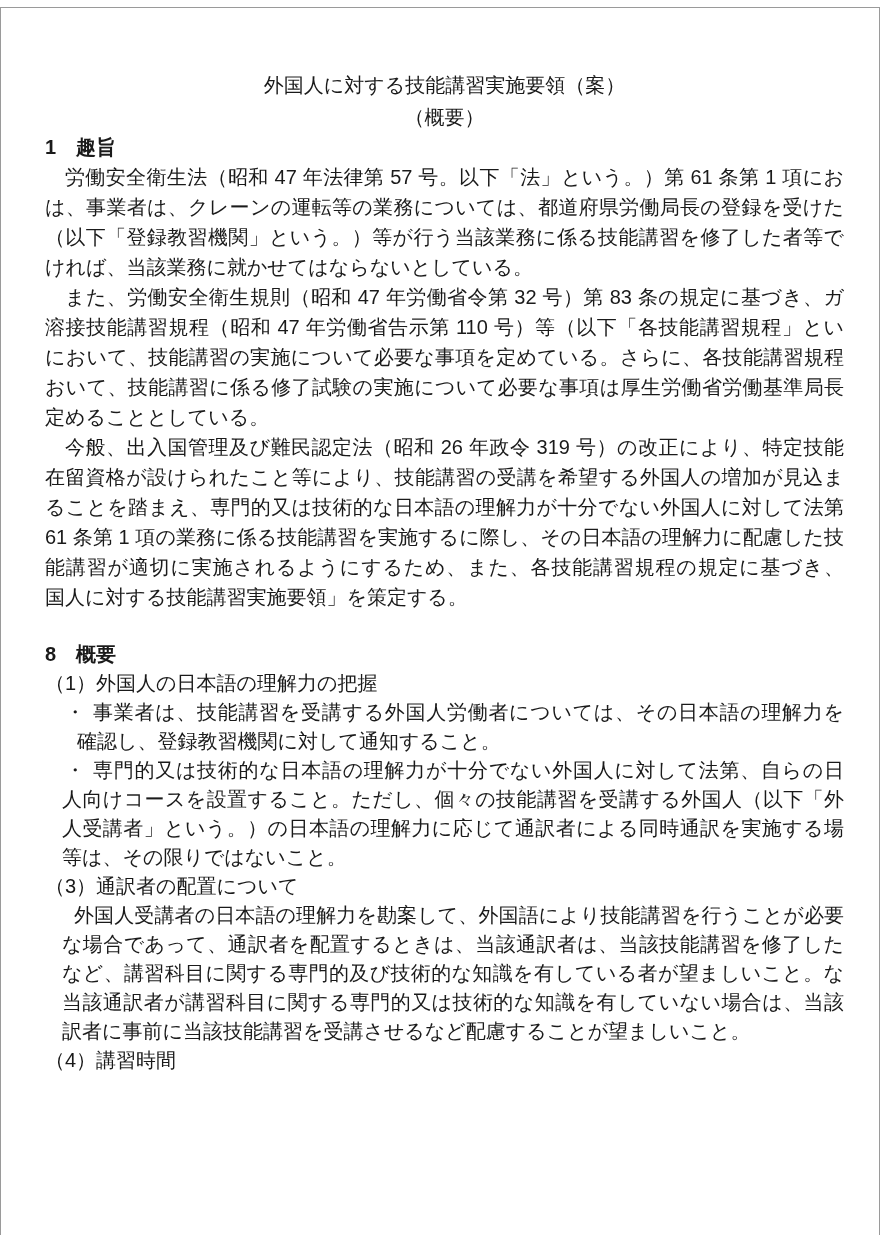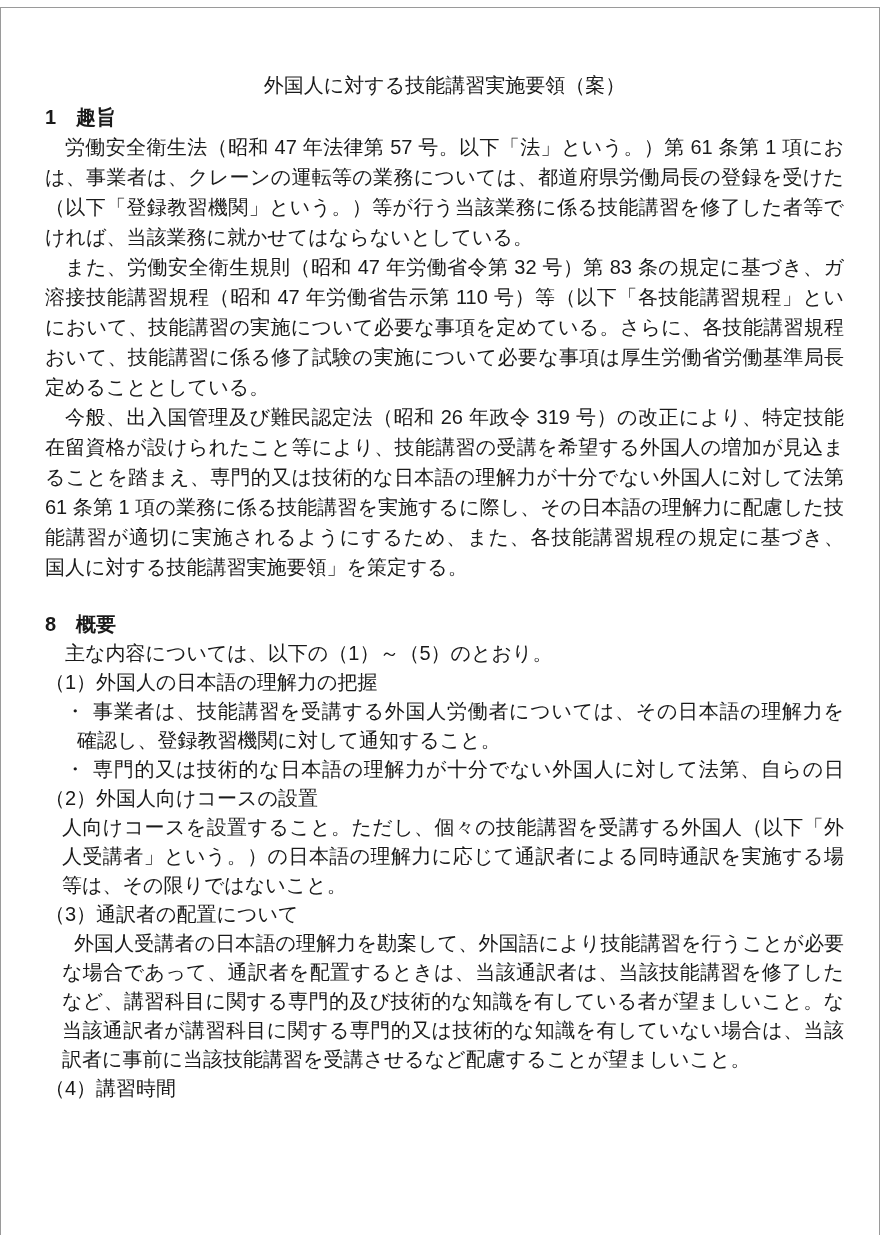--- a/index.html
+++ b/index.html
@@ -29,20 +29,21 @@
   .bdot{position:absolute;left:20px;top:0;}
   .blank{height:28px;}
 </style>
 </head>
 <body>
 
 <div class="page">
   <div class="content">
 
     <div class="ln center title">外国人に対する技能講習実施要領（案）</div>
+    <div class="ln center">（概要）</div>
 
     <div class="ln hline"><span class="u">1　趣旨</span></div>
 
     <div class="ln ind1">労働安全衛生法（昭和 47 年法律第 57 号。以下「法」という。）第 61 条第 1 項において</div>
     <div class="ln">は、事業者は、クレーンの運転等の業務については、都道府県労働局長の登録を受けた者</div>
     <div class="ln">（以下「登録教習機関」という。）等が行う当該業務に係る技能講習を修了した者等でな</div>
     <div class="ln end">ければ、当該業務に就かせてはならないとしている。</div>
 
     <div class="ln ind1">また、労働安全衛生規則（昭和 47 年労働省令第 32 号）第 83 条の規定に基づき、ガス</div>
     <div class="ln">溶接技能講習規程（昭和 47 年労働省告示第 110 号）等（以下「各技能講習規程」という。）</div>
@@ -55,30 +56,28 @@
     <div class="ln">ることを踏まえ、専門的又は技術的な日本語の理解力が十分でない外国人に対して法第</div>
     <div class="ln">61 条第 1 項の業務に係る技能講習を実施するに際し、その日本語の理解力に配慮した技</div>
     <div class="ln">能講習が適切に実施されるようにするため、また、各技能講習規程の規定に基づき、「外</div>
     <div class="ln end">国人に対する技能講習実施要領」を策定する。</div>
 
     <div class="blank"></div>
 
     <div class="s2">
       <div class="ln hline"><span class="u">8　概要</span></div>
 
-      <div class="ln ind1 end">主な内容については、以下の（1）～（5）のとおり。</div>
 
       <div class="ln end">（1）外国人の日本語の理解力の把握</div>
 
       <div class="ln bl"><span class="bdot">・</span><span>事業者は、技能講習を受講する外国人労働者については、その日本語の理解力を</span></div>
       <div class="ln blc end">確認し、登録教習機関に対して通知すること。</div>
 
       <div class="ln bl"><span class="bdot">・</span><span>専門的又は技術的な日本語の理解力が十分でない外国人に対して法第、自らの日</span></div>
 
-      <div class="ln end">（2）外国人向けコースの設置</div>
       <div class="ln sub">人向けコースを設置すること。ただし、個々の技能講習を受講する外国人（以下「外国</div>
       <div class="ln sub">人受講者」という。）の日本語の理解力に応じて通訳者による同時通訳を実施する場合</div>
       <div class="ln sub end">等は、その限りではないこと。</div>
 
       <div class="ln end">（3）通訳者の配置について</div>
       <div class="ln subf">外国人受講者の日本語の理解力を勘案して、外国語により技能講習を行うことが必要</div>
       <div class="ln sub">な場合であって、通訳者を配置するときは、当該通訳者は、当該技能講習を修了した者</div>
       <div class="ln sub">など、講習科目に関する専門的及び技術的な知識を有している者が望ましいこと。なお、</div>
       <div class="ln sub">当該通訳者が講習科目に関する専門的又は技術的な知識を有していない場合は、当該通</div>
       <div class="ln sub end">訳者に事前に当該技能講習を受講させるなど配慮することが望ましいこと。</div>

